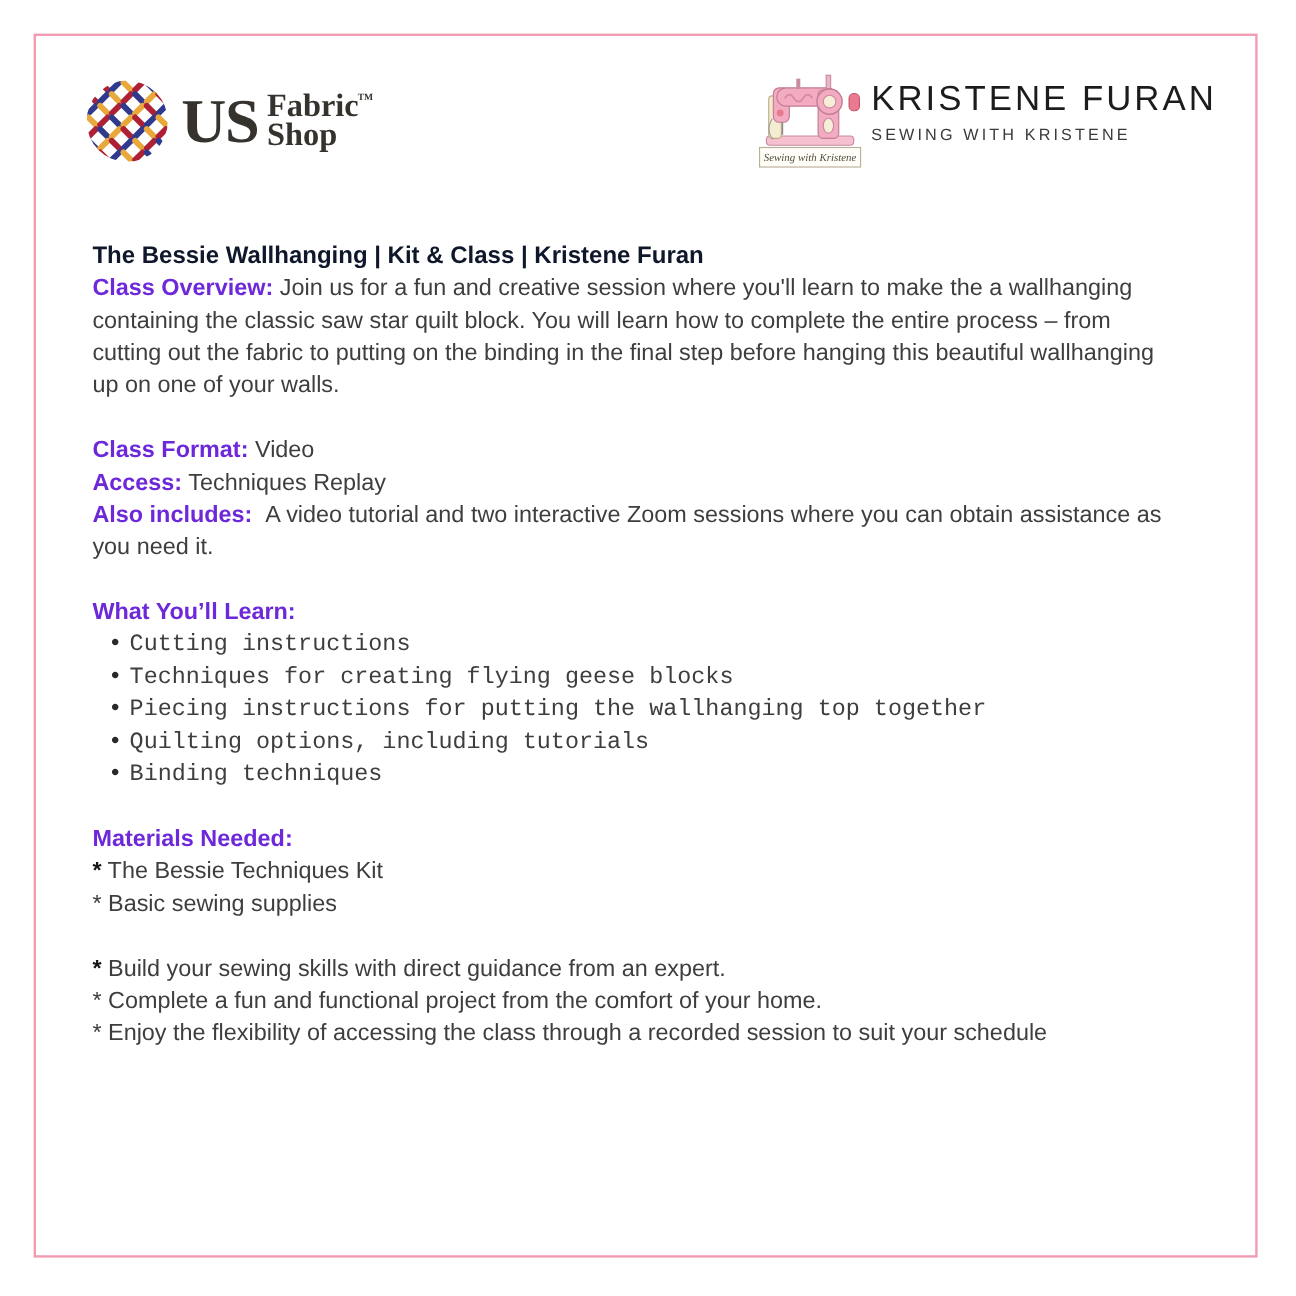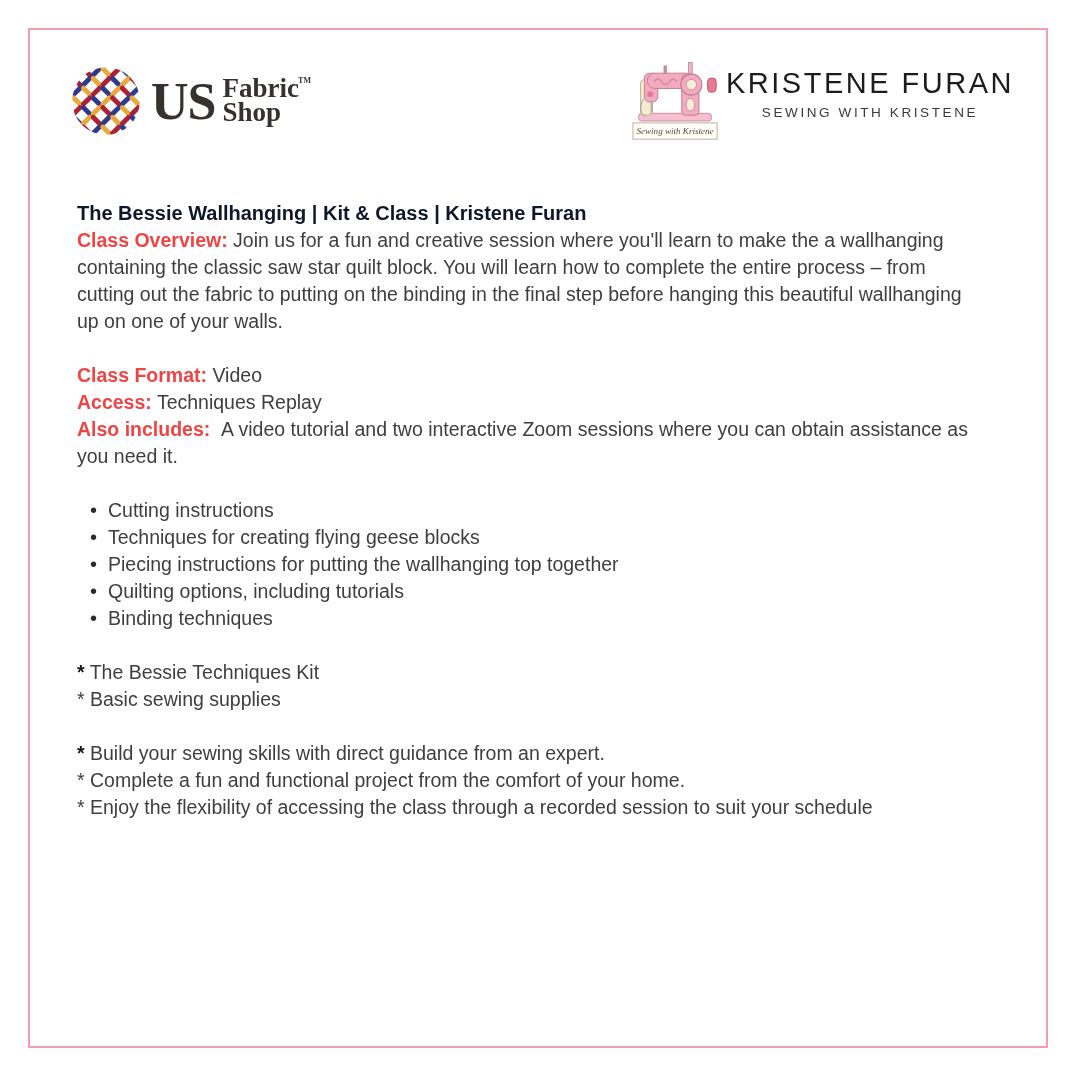--- a/index.html
+++ b/index.html
@@ -26,40 +26,40 @@
     padding-bottom:2px;
   }
   .tm{
     position:absolute;top:-7px;right:0;font-size:8px;font-weight:700;
     letter-spacing:0;color:#36332e;
   }
 
   
   .logo-right{position:absolute;left:632px;top:56px;display:flex;align-items:flex-start;}
   .machine{width:88px;height:86px;flex:0 0 auto;}
-  .kf-text{margin-left:6px;padding-top:10px;text-align:center;}
+  .kf-text{margin-left:6px;padding-top:10px;}
   .kf-name{
     font-size:29px;font-weight:400;letter-spacing:2.5px;color:#1c1c1c;
     white-space:nowrap;line-height:34px;
   }
   .kf-tagline{
     font-size:13.5px;font-weight:400;letter-spacing:2.6px;color:#3a3a3a;
     margin-top:5px;white-space:nowrap;
   }
 
   
   .content{
     position:absolute;left:77px;top:200px;width:906px;
     font-size:19.5px;line-height:27px;color:#3e3e3e;
   }
   .content p{margin:0;}
   .sec{margin-top:27px;}
-  b{font-weight:700;color:#ef4444;}
+  b{font-weight:700;color:#6d28d9;}
   .doc-title{font-weight:700;color:#0f172a;font-size:20px;}
-  ul.learn{list-style:none;margin:0;padding:0;}
+  ul.learn{list-style:none;margin:0;padding:0;font-family:Liberation Mono, monospace;}
   ul.learn li{position:relative;padding-left:31px;}
   ul.learn li::before{
     content:"\2022";position:absolute;left:13px;top:0;color:#2a2a2a;
     font-size:20px;
   }
   .marker{display:inline;}
   .marker.bold{font-weight:700;color:#151515;}
 </style>
 </head>
 <body>
@@ -184,30 +184,32 @@
 
   <p class="sec"><b>Class Overview:</b> <span>Join us for a fun and creative session where you'll learn to make the a wallhanging containing the classic saw star quilt block. You will learn how to complete the entire process – from cutting out the fabric to putting on the binding in the final step before hanging this beautiful wallhanging up on one of your walls.</span></p>
 
   <div class="sec">
     <p><b>Class Format:</b> <span>Video</span></p>
     <p><b>Access:</b> <span>Techniques Replay</span></p>
     <p><b>Also includes:</b> <span>&nbsp;A video tutorial and two interactive Zoom sessions where you can obtain assistance as you need it.</span></p>
   </div>
 
   <div class="sec">
+    <p><b>What You’ll Learn:</b></p>
     <ul class="learn">
       <li>Cutting instructions</li>
       <li>Techniques for creating flying geese blocks</li>
       <li>Piecing instructions for putting the wallhanging top together</li>
       <li>Quilting options, including tutorials</li>
       <li>Binding techniques</li>
     </ul>
   </div>
 
   <div class="sec">
+    <p><b>Materials Needed:</b></p>
     <p><span class="marker bold">*</span> <span>The Bessie Techniques Kit</span></p>
     <p><span class="marker">*</span> <span>Basic sewing supplies</span></p>
   </div>
 
   <div class="sec">
     <p><span class="marker bold">*</span> <span>Build your sewing skills with direct guidance from an expert.</span></p>
     <p><span class="marker">*</span> <span>Complete a fun and functional project from the comfort of your home.</span></p>
     <p><span class="marker">*</span> <span>Enjoy the flexibility of accessing the class through a recorded session to suit your schedule</span></p>
   </div>
 

